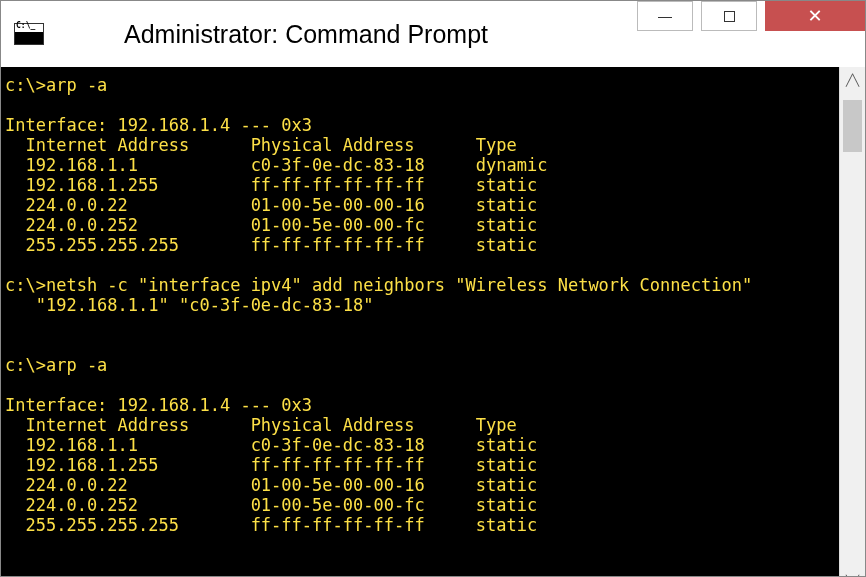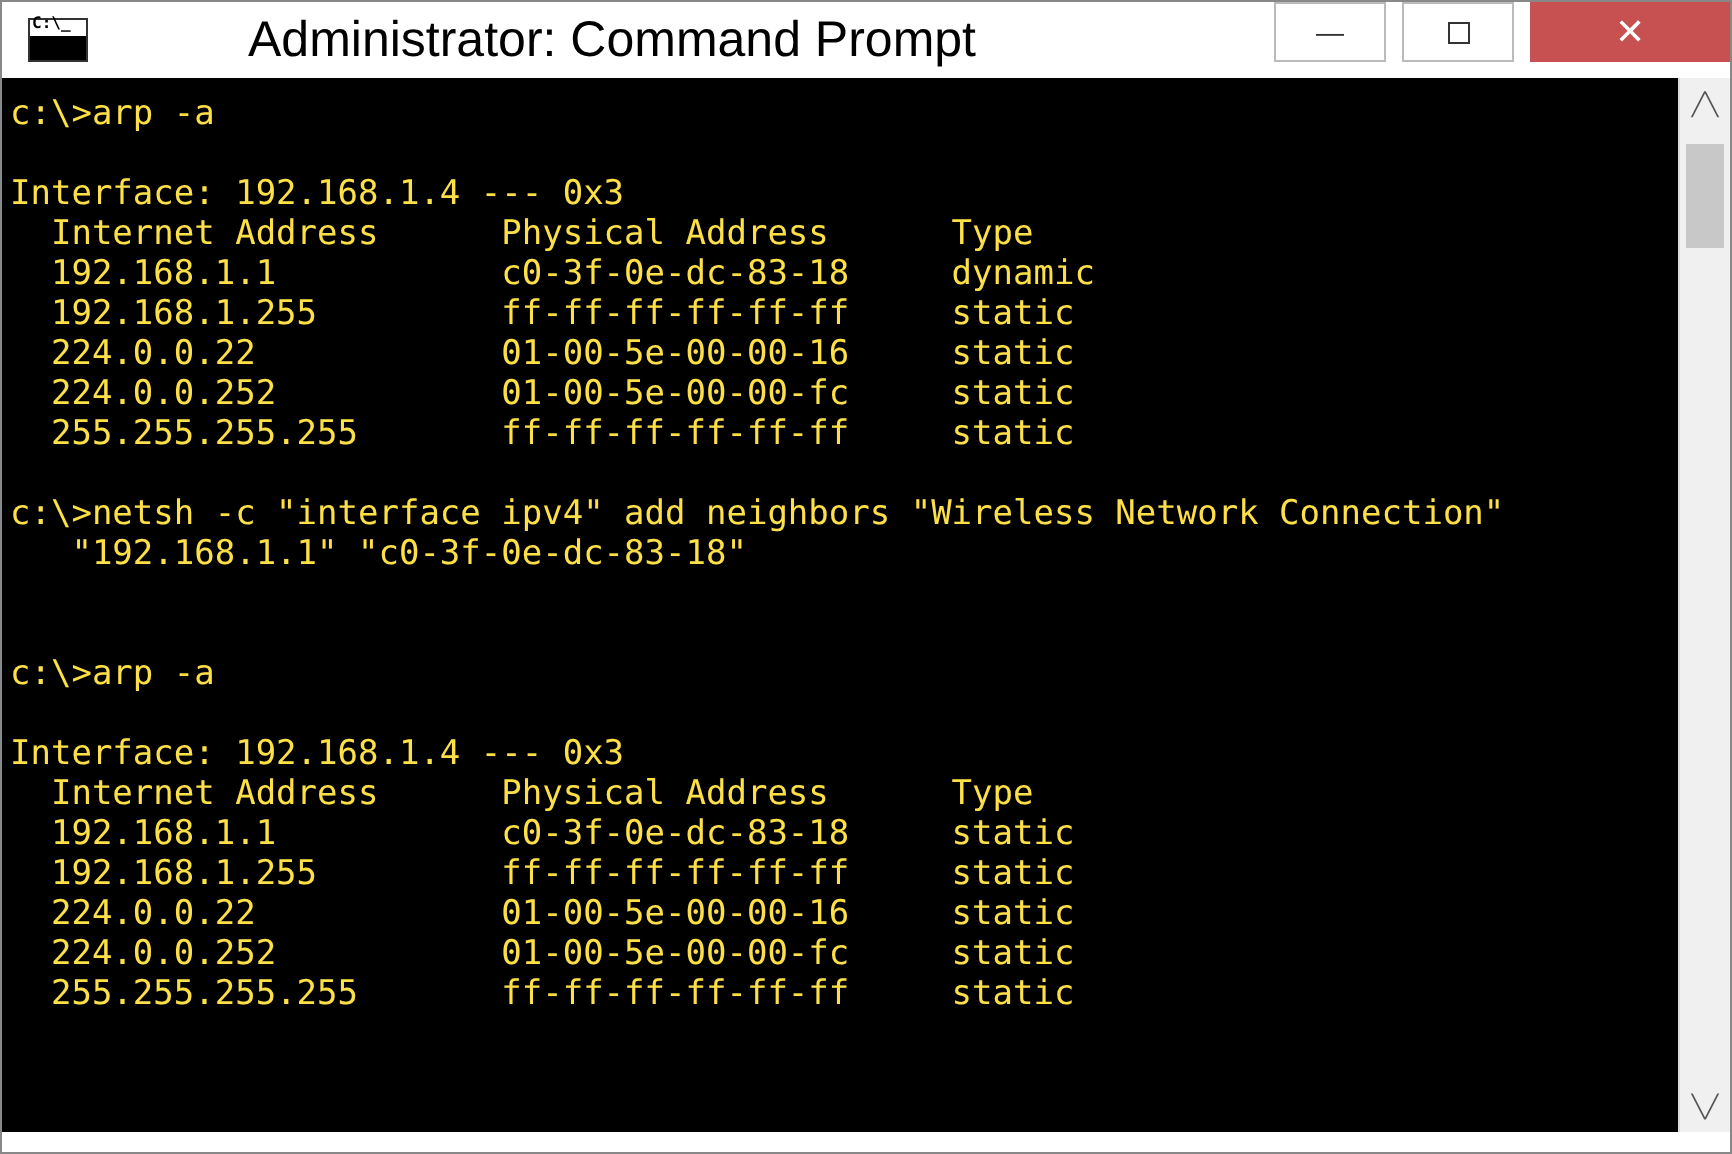--- a/index.html
+++ b/index.html
@@ -5,21 +5,21 @@
     * { margin: 0; padding: 0; box-sizing: border-box; }
     body {
       width: 866px;
       height: 577px;
       background: #fff;
       font-family: "Segoe UI", Tahoma, sans-serif;
       overflow: hidden;
       border: 1px solid #888;
     }
     .titlebar {
-      height: 38px;
+      height: 66px;
       display: flex;
       align-items: center;
       background: #fff;
       position: relative;
     }
     .titlebar-icon {
       width: 30px;
       height: 22px;
       background: #000;
       margin-left: 13px;

